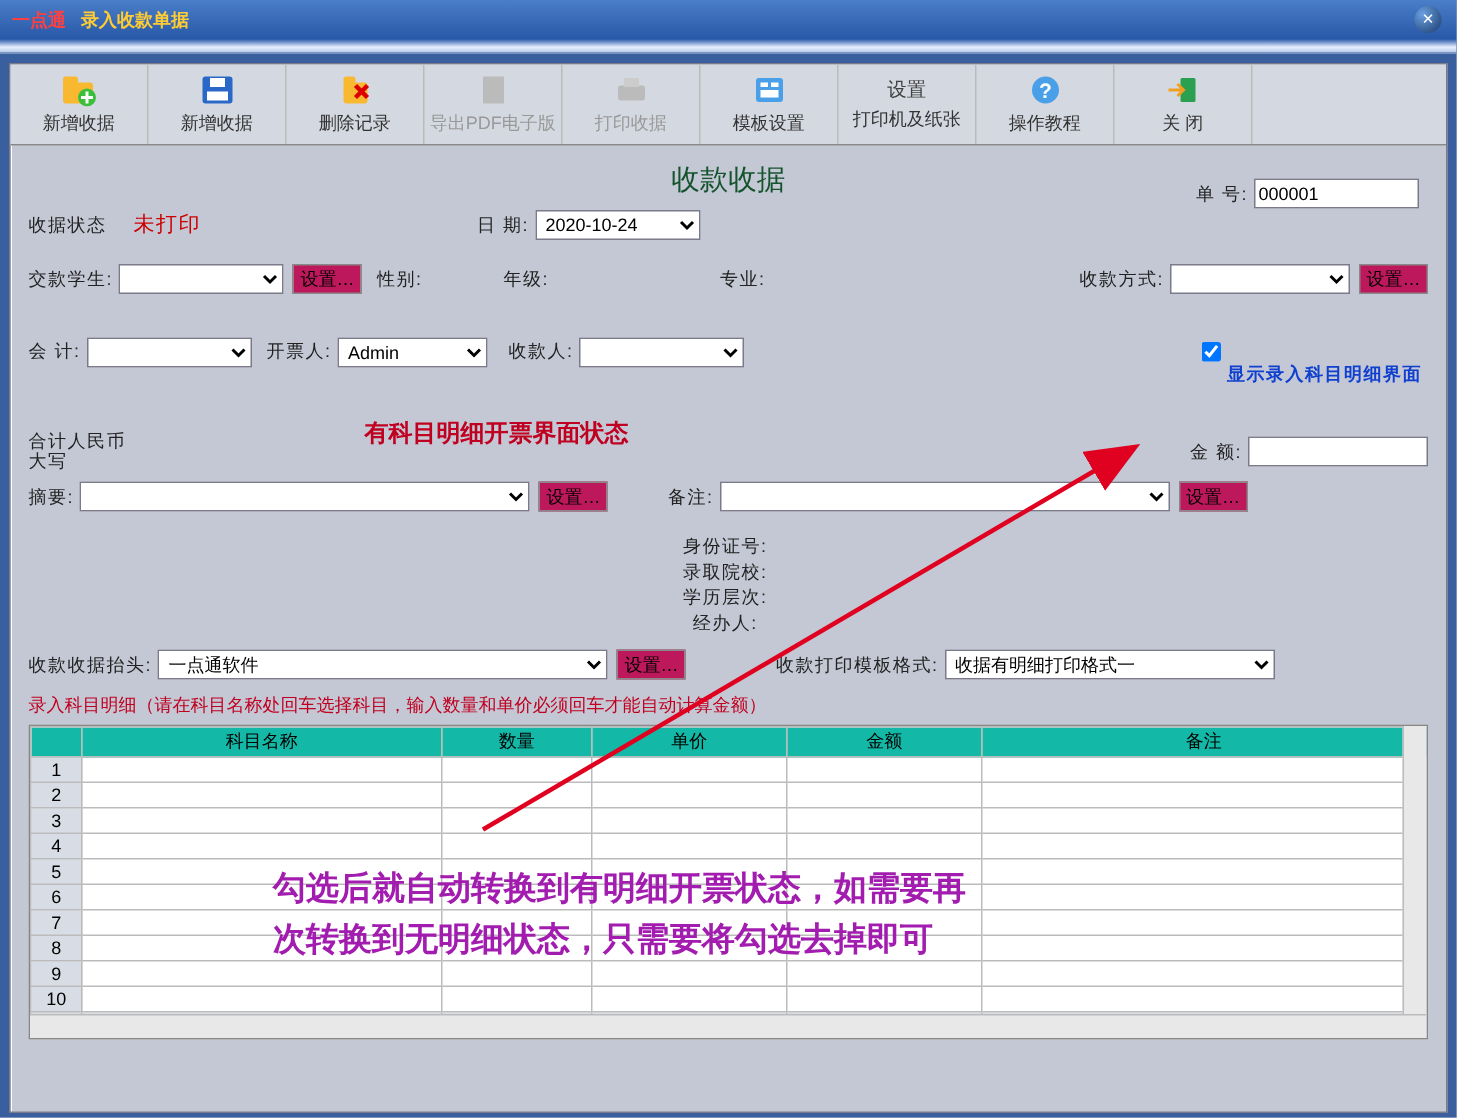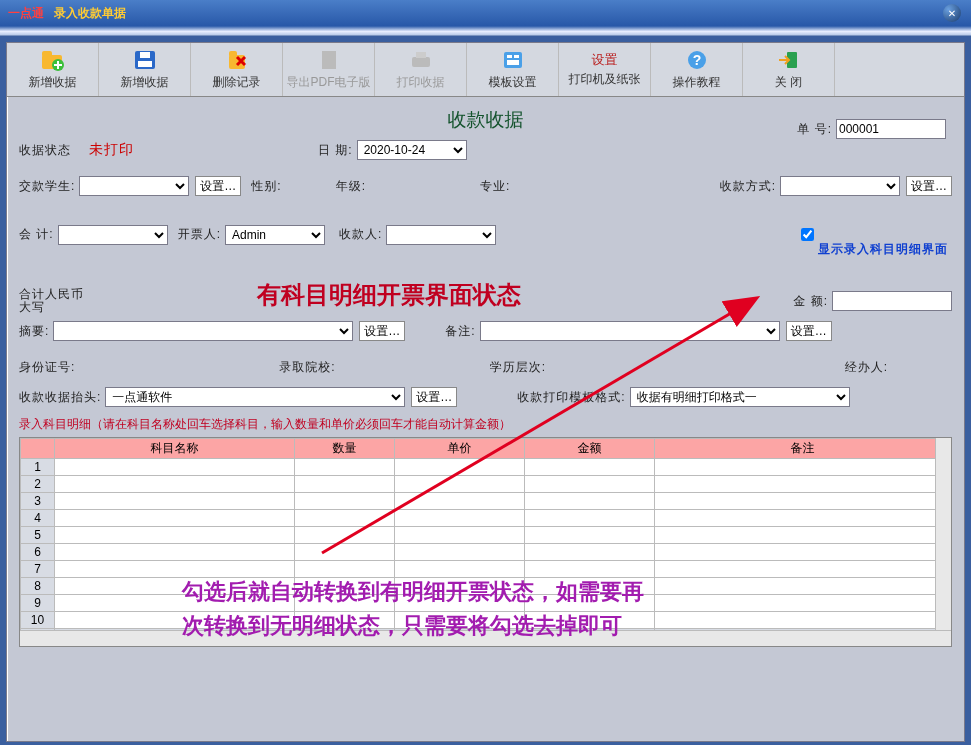--- a/index.html
+++ b/index.html
@@ -54,57 +54,57 @@
   display: flex; flex-direction: column;
   align-items: center; justify-content: center;
   border-right: 1px solid #bbb;
   cursor: pointer;
   font-size: 12px;
   color: #333;
   gap: 2px;
 }
 .toolbar .tbtn.disabled { color: #999; }
 .toolbar .tbtn .ico { width: 28px; height: 24px; display: flex; align-items: center; justify-content: center; }
-.tbtn .setting-lbl { color: #b91c1c; }
+.tbtn .setting-lbl { color: #404040; }
 .content { padding: 8px 12px; position: relative; }
 .bigtitle {
   text-align: center; font-size: 19px; color: #14532d;
   font-family: "KaiTi","楷体",serif; margin-top: 2px; margin-bottom: 4px;
 }
 .row { display: flex; align-items: center; margin: 6px 0; min-height: 22px; }
 .lbl { font-size: 12px; color: #222; margin-right: 4px; white-space: nowrap; letter-spacing: 1px; }
 .lbl.red { color: #c00; font-family: "KaiTi",serif; font-size: 14px; }
 .lbl.blue { color: #1040d0; font-weight: bold; margin-top: 30px; }
 select, input[type=text] {
   height: 20px; font-size: 12px; background: #fff;
   border: 1px solid #7a7a8a; padding: 0 2px;
 }
 .btn {
   height: 20px; font-size: 12px; padding: 0 4px;
-  background: #ffffff; border: 1px solid #888; cursor: pointer;
+  background: #be185d; border: 1px solid #888; cursor: pointer;
 }
 .cbx { margin-right: 4px; }
 .annot-big {
   color: #c00020; font-weight: bold; font-size: 20px;
   position: absolute;
 }
 .tablewrap {
   border: 1px solid #888;
   background: #fff;
   margin-top: 4px;
   position: relative;
   height: 210px;
   overflow: hidden;
 }
 table.grid { border-collapse: collapse; width: 100%; }
 table.grid th, table.grid td {
   border: 1px solid #bbb; font-size: 12px; padding: 1px 4px;
   height: 16px; text-align: center;
 }
-table.grid th { background: #fca5a5; font-weight: normal; }
+table.grid th { background: #14b8a6; font-weight: normal; }
 table.grid td.rh { background: #d8dce4; width: 34px; }
 .footer-row td { background: #d8dce4; }
 .redhint { color: #c00020; font-size: 12px; margin-top: 8px; }
 .arrow-svg { position: absolute; pointer-events: none; z-index: 50; }
 .annot-block {
   position: absolute; color: #a21caf; font-weight: bold;
   font-size: 22px; line-height: 34px; z-index: 60;
   font-family: "SimHei","黑体",sans-serif;
 }
 .scrollbar-v {
@@ -254,40 +254,40 @@
       <select style="width:110px;"></select>
       <span class="lbl" style="margin-left:10px;">开票人:</span>
       <select style="width:100px;"><option>Admin</option></select>
       <span class="lbl" style="margin-left:14px;">收款人:</span>
       <select style="width:110px;"></select>
       <span style="flex:1;"></span>
       <input type="checkbox" class="cbx" checked="" style="">
       <span class="lbl blue">显示录入科目明细界面</span>
     </div>
 
-    <div class="annot-big" style="left:250px; top:182px; font-family:Liberation Sans, sans-serif; font-size:24px;">有科目明细开票界面状态</div>
+    <div class="annot-big" style="left:236px; top:182px; font-family:Liberation Sans, sans-serif; font-size:16px;">有科目明细开票界面状态</div>
 
     <div class="row" style="margin-top:30px;">
       <span class="lbl" style="white-space:pre-line; line-height:13px;font-family:Liberation Serif, serif;">合计人民币
 大写</span>
       <span style="flex:1;"></span>
       <span class="lbl">金  额:</span>
       <input type="text" style="width: 120px;">
     </div>
 
     <div class="row">
       <span class="lbl">摘要:</span>
       <select style="width:300px;"></select>
       <button class="btn" style="margin-left:6px;">设置…</button>
       <span class="lbl" style="margin-left:40px;">备注:</span>
       <select style="width:300px;"></select>
       <button class="btn" style="margin-left:6px;">设置…</button>
     </div>
 
-    <div class="row" style="margin-top:14px;">
+    <div class="row" style="margin-top:14px;flex-direction:column;">
       <span class="lbl">身份证号:</span>
       <span style="width:200px;"></span>
       <span class="lbl">录取院校:</span>
       <span style="width:150px;"></span>
       <span class="lbl">学历层次:</span>
       <span style="flex:1;"></span>
       <span class="lbl">经办人:</span>
       <span style="width:60px;"></span>
     </div>
 

